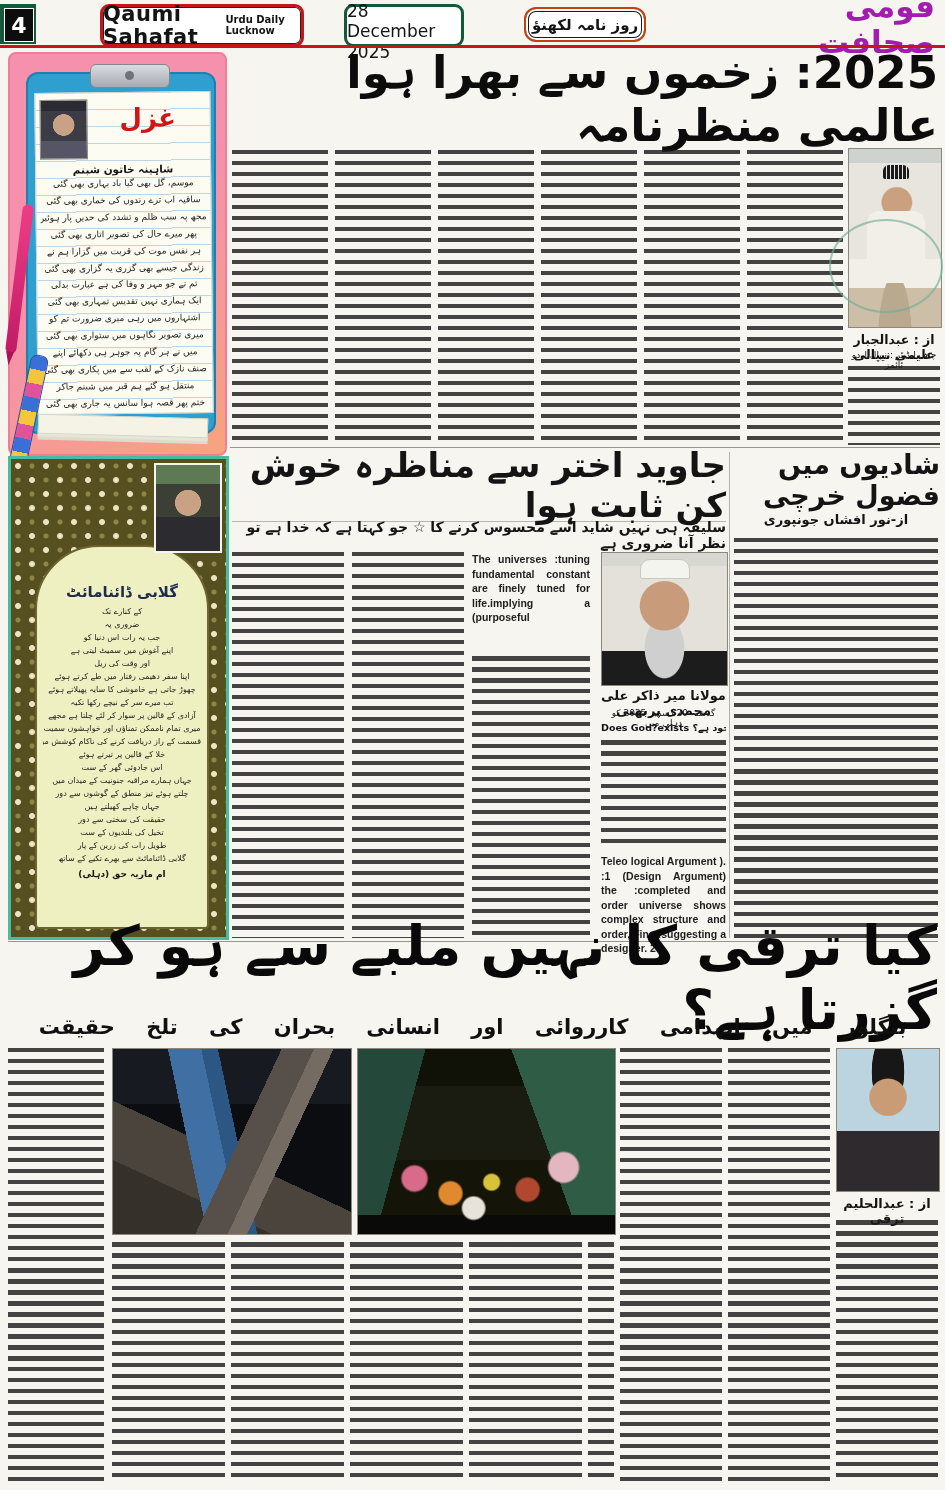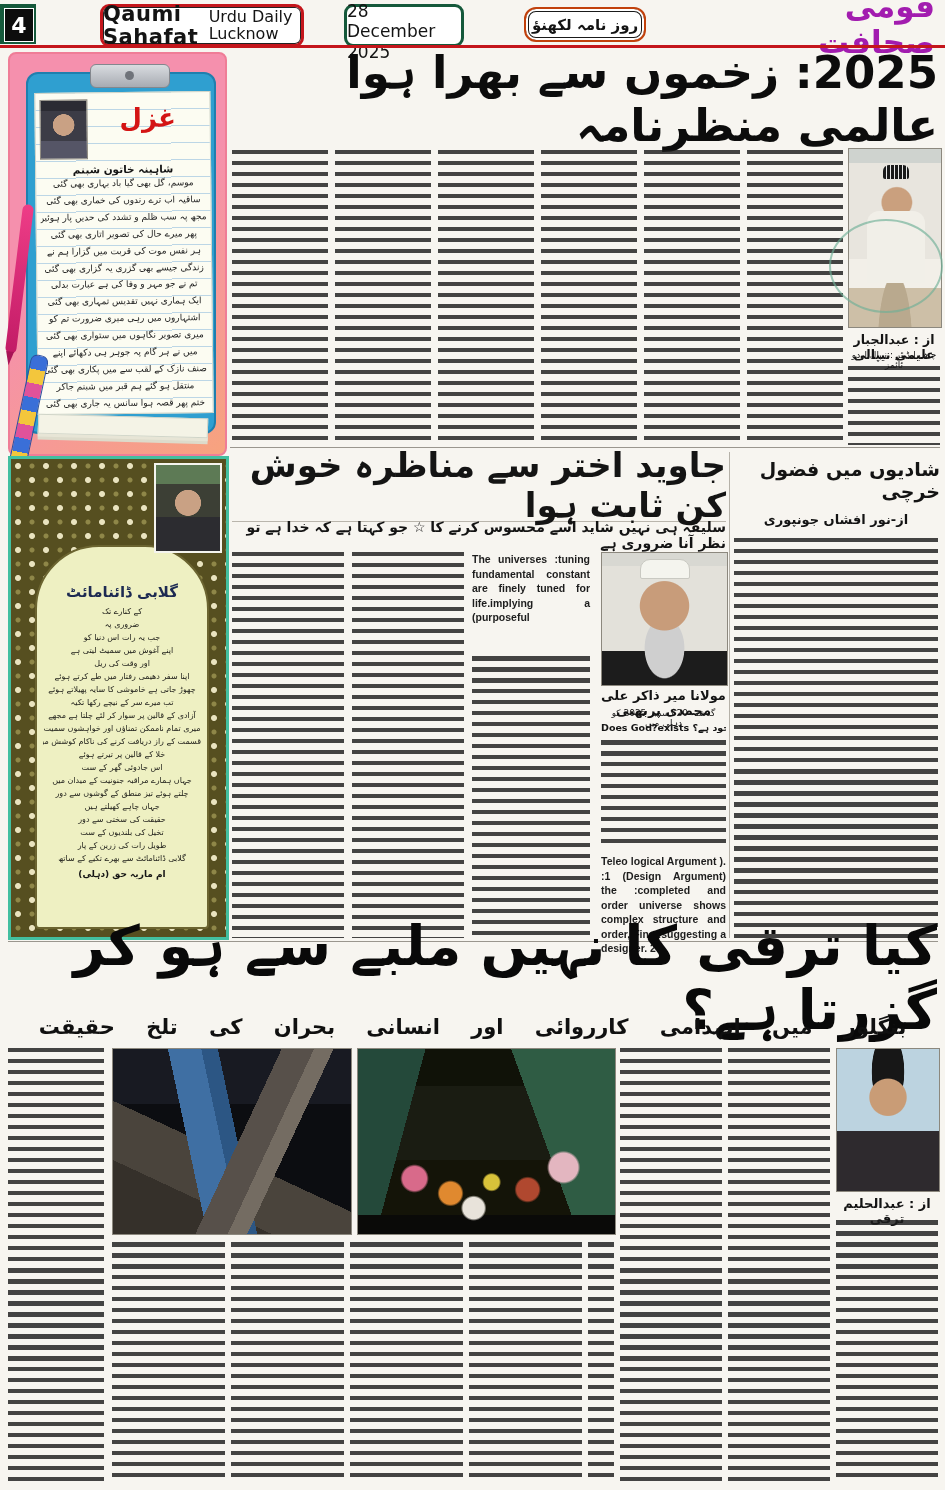--- a/index.html
+++ b/index.html
@@ -8,21 +8,21 @@
   .abs{position:absolute;}
   .rtl{direction:rtl;unicode-bidi:plaintext;}
   
   .hdr-green{left:0;top:4px;width:36px;height:40px;background:#15593b;}
   .hdr-pageno{left:4px;top:8px;width:28px;height:32px;background:#0d0d0d;border:1px solid #fff;
       color:#fff;font-size:22px;font-weight:bold;display:flex;align-items:center;justify-content:center;}
   .masthead-box{left:100px;top:4px;width:198px;height:37px;background:#fff;border:3px solid #c4161c;
       border-radius:9px;box-shadow:inset 0 0 0 1px #222;display:flex;flex-direction:row;
       align-items:center;justify-content:center;line-height:1.05;}
   .masthead-title{font-size:21px;font-weight:bold;letter-spacing:.5px;}
-  .masthead-sub{font-size:16px;font-weight:normal;}
+  .masthead-sub{font-size:10px;font-weight:bold;}
   .date-box{left:344px;top:4px;width:114px;height:37px;background:#fff;border:3px solid #15593b;
       border-radius:9px;display:flex;flex-direction:column;align-items:center;justify-content:center;line-height:1.2;}
   .date-l1{font-size:10px;font-weight:bold;}
   .date-l2{font-size:17px;font-weight:normal;}
   .callig-box{left:524px;top:7px;width:118px;height:31px;background:#fff;border:2px solid #c2410c;
       border-radius:12px;box-shadow:inset 0 0 0 2px #fff,inset 0 0 0 3px #1a1a1a;
       display:flex;align-items:center;justify-content:center;font-size:15px;font-weight:bold;}
   .urdu-masthead{right:10px;top:0px;width:210px;height:48px;color:#a21caf;font-size:31px;font-weight:bold;
       display:flex;align-items:center;justify-content:center;}
   .hdr-rule{left:0;top:45px;width:945px;height:3px;background:#c4161c;}
@@ -103,21 +103,21 @@
       radial-gradient(ellipse at 50% 72%,#cfcfcf 0 22%,transparent 23%),
       linear-gradient(180deg,#d8d8d2 0 10%,#e3e1da 10% 74%,#1c1c1c 74%);}
   .debate-photo .cap2{position:absolute;left:38px;top:6px;width:48px;height:18px;border-radius:10px 10px 2px 2px;
       background:#f4f4ee;border:1px solid #c9c9c2;}
   .debate-caption{left:601px;top:688px;width:125px;font-size:13px;font-weight:bold;text-align:center;}
   .debate-subcap{left:601px;top:708px;width:125px;font-size:9px;text-align:center;}
   .debate-mixline{left:601px;top:722px;width:125px;font-size:9.5px;font-weight:bold;text-align:center;
       white-space:nowrap;overflow:hidden;}
   
   .wed-headline{left:732px;top:450px;width:208px;height:60px;display:flex;align-items:center;
-      justify-content:center;font-size:19px;font-weight:bold;}
+      justify-content:center;font-size:27px;font-weight:bold;}
   .wed-byline{left:732px;top:512px;width:208px;font-size:13px;font-weight:bold;text-align:center;}
   
   .dem-headline{left:8px;top:946px;width:929px;height:64px;display:flex;align-items:center;
       justify-content:center;font-size:55px;font-weight:bold;color:#090909;}
   .dem-subhead{left:8px;top:1012px;width:929px;height:30px;display:flex;align-items:center;
       justify-content:center;font-size:21px;font-weight:bold;word-spacing:24px;color:#101010;}
   .dem-photo1{left:112px;top:1048px;width:238px;height:185px;background:
       linear-gradient(115deg,transparent 52%,#57504a 52% 62%,#746c62 62% 68%,transparent 68%),
       linear-gradient(78deg,transparent 34%,#3f6fa3 34% 46%,#2c5684 46% 52%,transparent 52%),
       radial-gradient(ellipse at 42% 28%,#9aa0a8 0 4%,transparent 5%),

